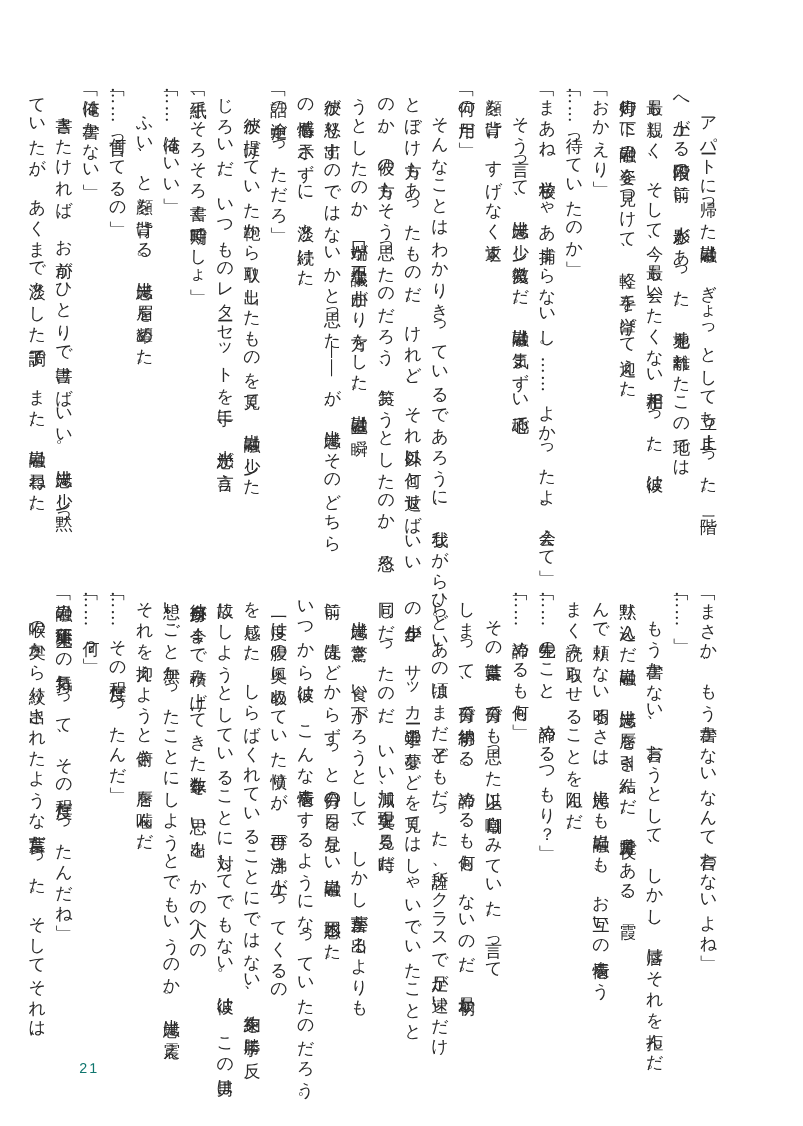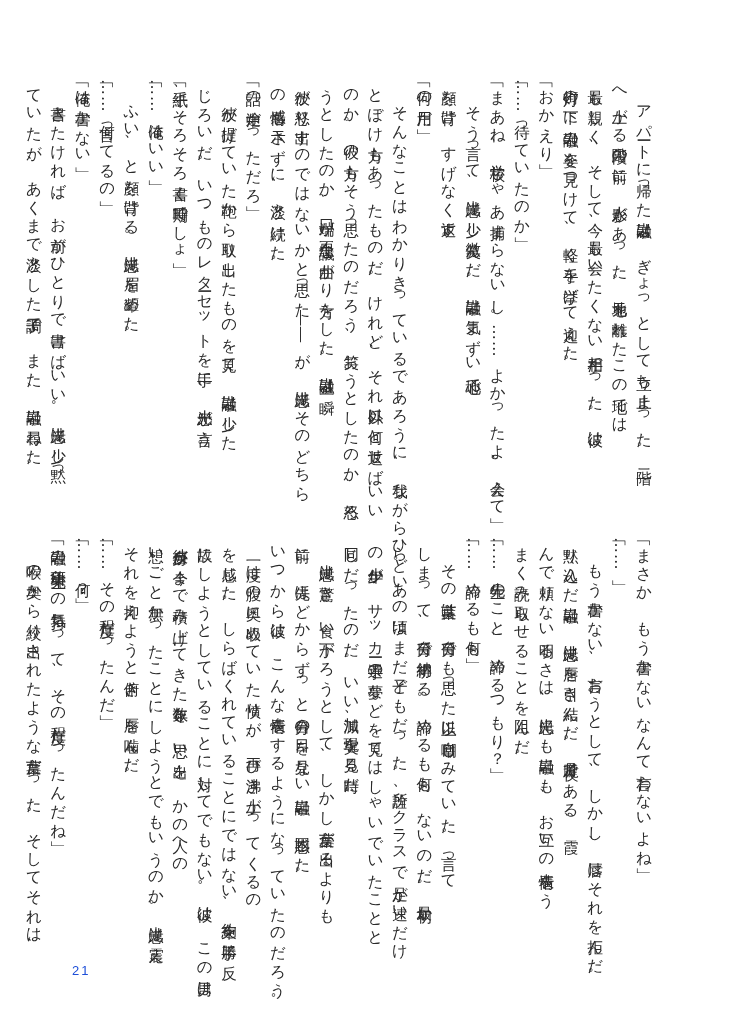--- a/index.html
+++ b/index.html
@@ -21,21 +21,21 @@
   .block-top { top: 78px; height: 412px; }
   .block-bottom { top: 536px; height: 412px; }
   .line { display: block; white-space: nowrap; }
   .page-number {
     position: absolute;
     left: 72px;
     top: 963px;
     font-family: "Liberation Sans", "DejaVu Sans", sans-serif;
     font-size: 13px;
     letter-spacing: 2px;
-    color: #1d4ed8;
+    color: #0f766e;
   }
 </style>
 </head>
 <body>
 
 <div class="page">
 
   <div class="block block-top">
     <span class="line">　アパートに帰った岩融は、ぎょっとして立ち止まった。二階</span>
     <span class="line">へ上がる階段の前に、人影があった。地元を離れたこの地では</span>

